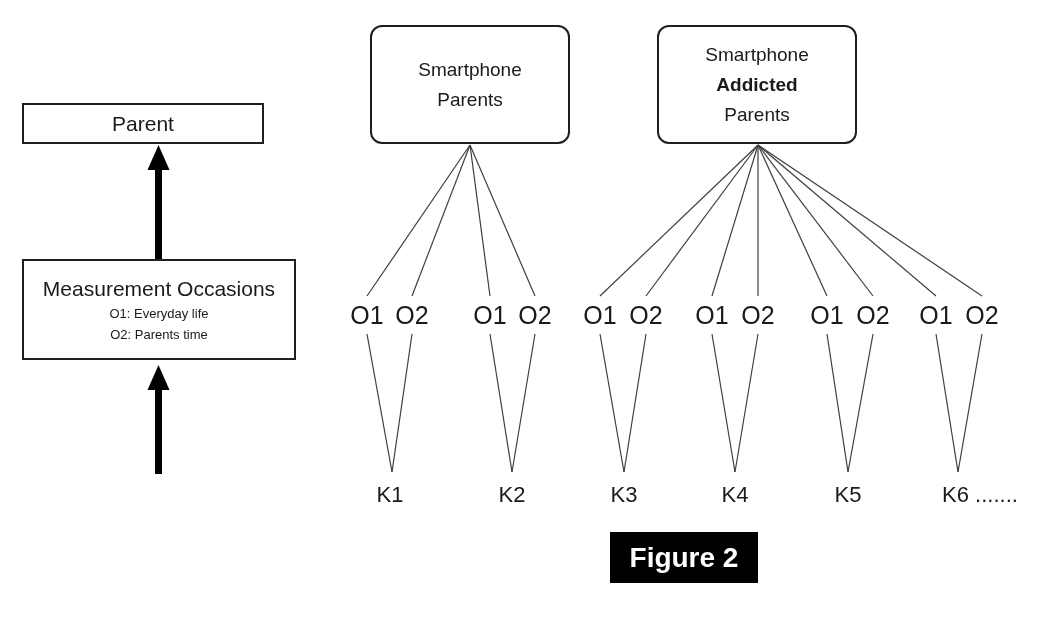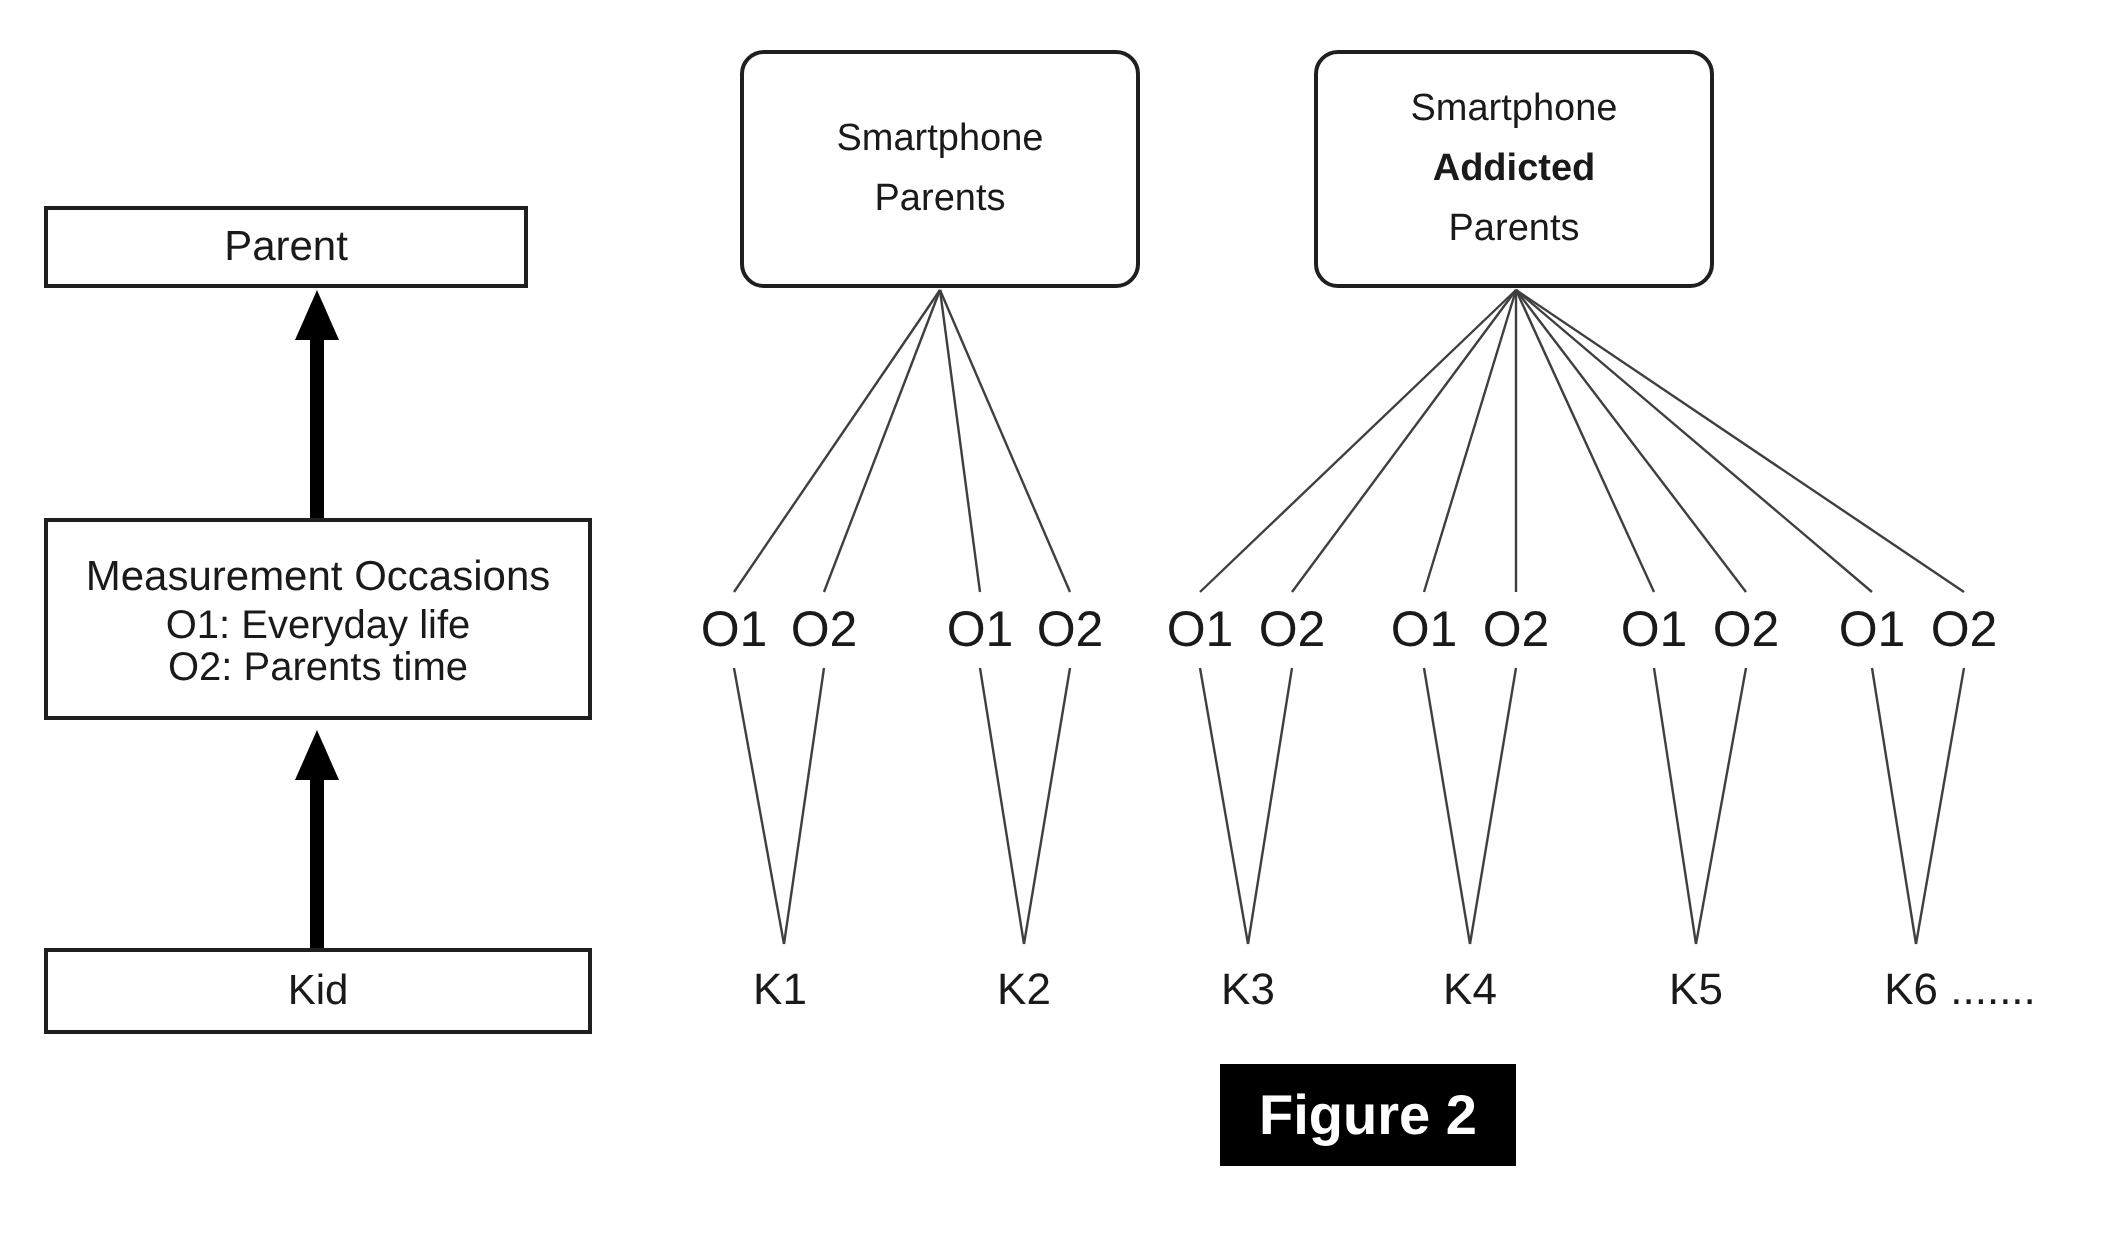--- a/index.html
+++ b/index.html
@@ -25,21 +25,21 @@
     box-sizing: border-box;
     display: flex;
     align-items: center;
     justify-content: center;
     text-align: center;
   }
   .box-parent   { left: 22px;  top: 103px; width: 242px; height: 41px; font-size: 21px; }
   .box-measure  { left: 22px;  top: 259px; width: 274px; height: 101px; flex-direction: column; }
   .box-kid      { left: 22px;  top: 474px; width: 274px; height: 43px; font-size: 21px; }
   .measure-title { font-size: 21px; line-height: 28px; }
-  .measure-sub   { font-size: 20px; line-height: 21px; }
+  .measure-sub   { font-size: 13px; line-height: 21px; }
   .rounded-box {
     position: absolute;
     top: 25px;
     width: 200px;
     height: 119px;
     border: 2px solid #1f1f1f;
     border-radius: 12px;
     background: #ffffff;
     box-sizing: border-box;
     display: flex;
@@ -147,23 +147,20 @@
   <div class="box box-parent">
     <span>Parent</span>
   </div>
 
   <div class="box box-measure">
     <div class="measure-title">Measurement Occasions</div>
     <div class="measure-sub">O1: Everyday life</div>
     <div class="measure-sub">O2: Parents time</div>
   </div>
 
-  <div class="box box-kid">
-    <span>Kid</span>
-  </div>
 
   <div class="rounded-box group-nonaddicted">
     <div>Smartphone</div>
     <div>Parents</div>
   </div>
 
   <div class="rounded-box group-addicted">
     <div>Smartphone</div>
     <div class="bold-line">Addicted</div>
     <div>Parents</div>

